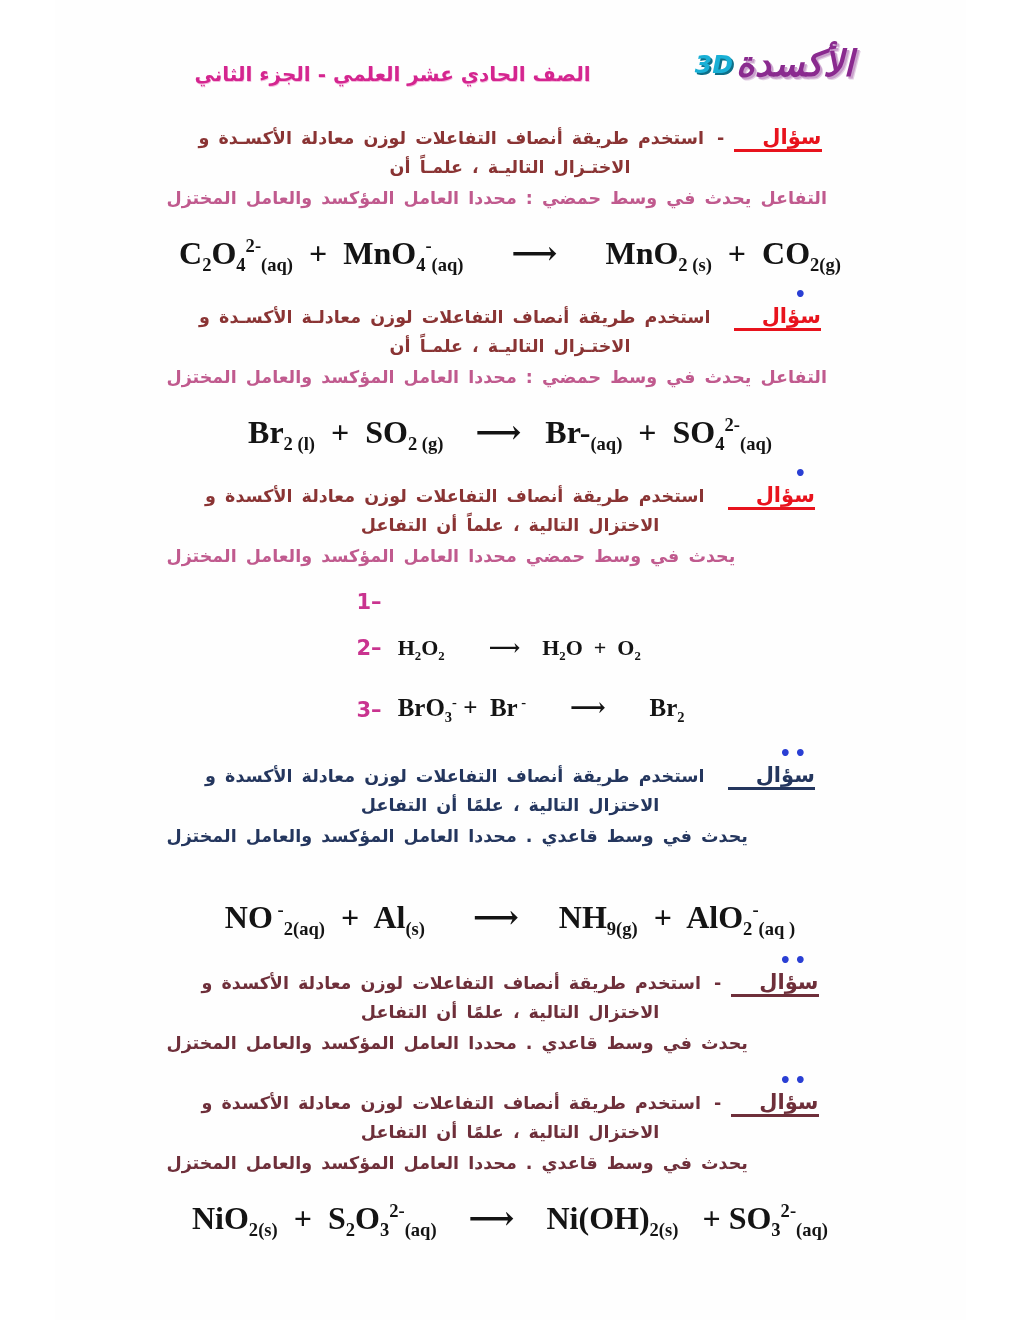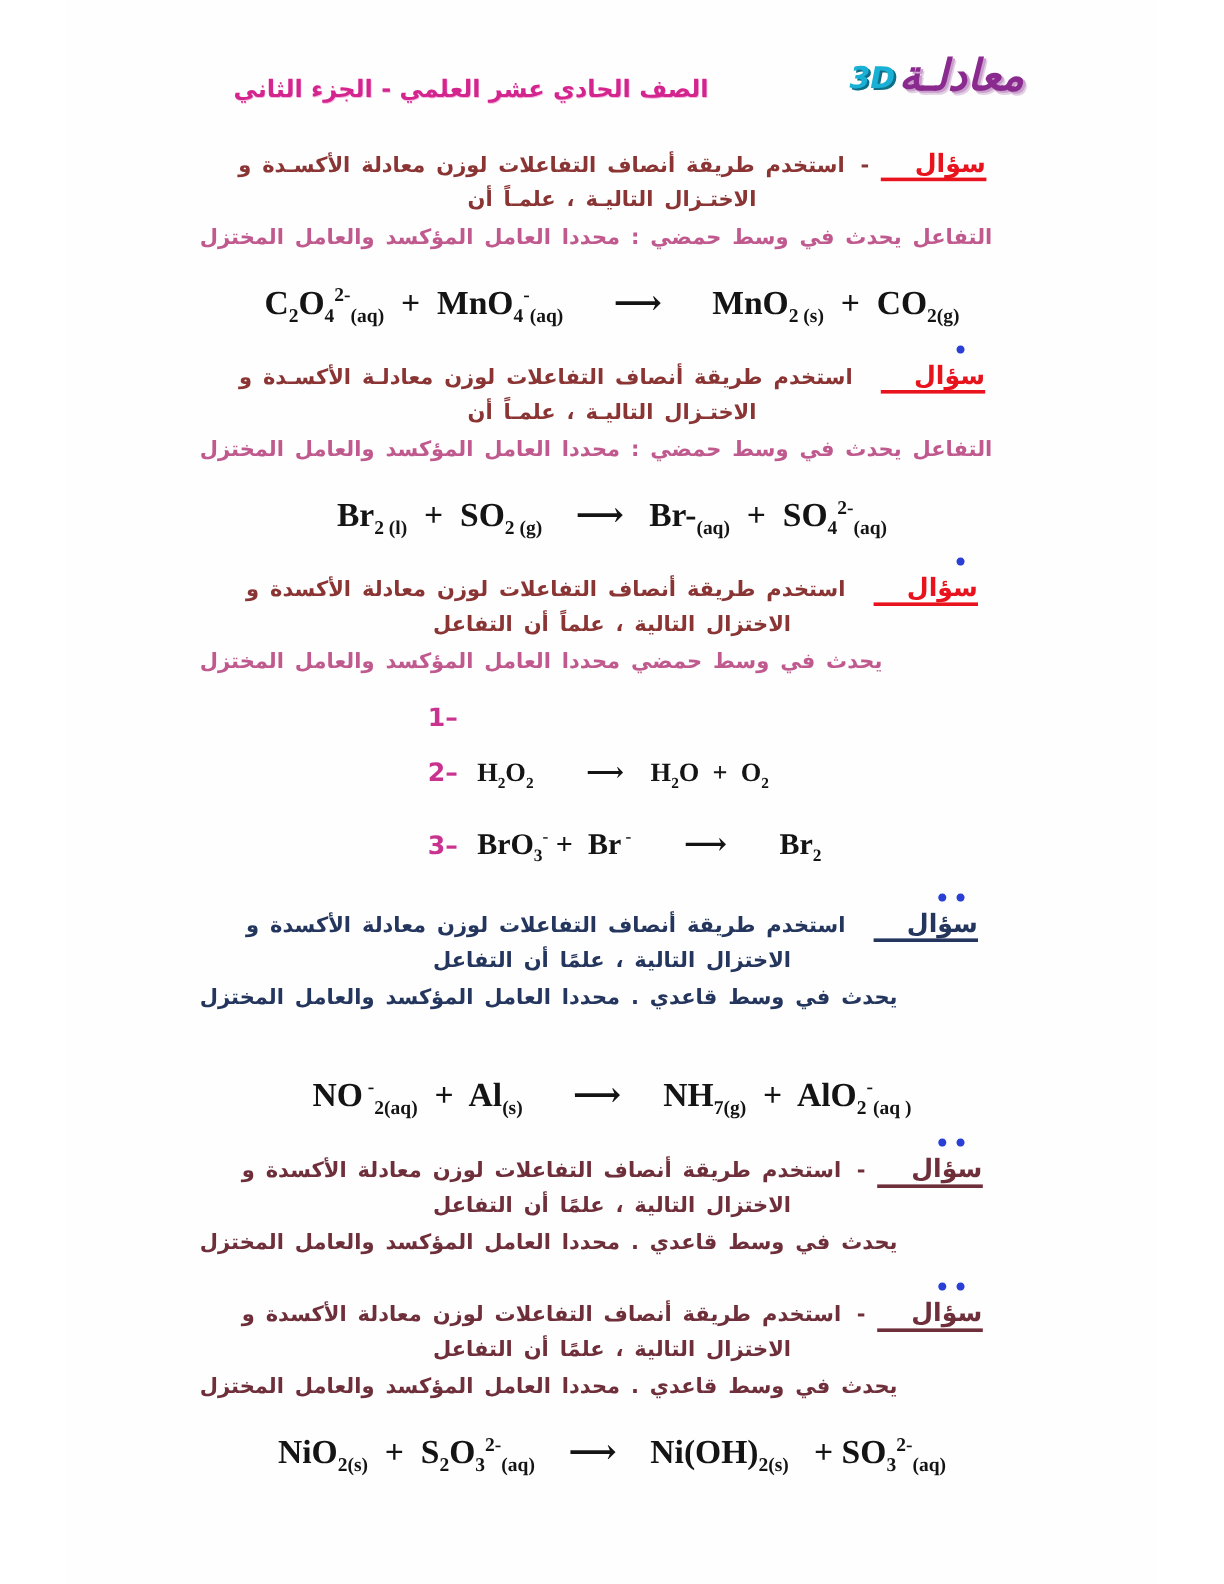--- a/index.html
+++ b/index.html
@@ -57,39 +57,39 @@
   .q3 { margin-top: 2px; }
   .q4 { margin-top: 8px; }
   .q5 { margin-top: 10px; }
   .q6 { margin-top: 16px; }
 
   
   .eq, .eq-row {
     direction: ltr; font-family: "Liberation Serif", "DejaVu Serif", serif;
     font-weight: bold; color: #141414; white-space: pre-wrap;
   }
-  .eq { text-align: center; font-size: 28px; line-height: 32px; margin: 16px 0 8px 0; }
+  .eq { text-align: center; font-size: 32px; line-height: 32px; margin: 16px 0 8px 0; }
   .q4 .eq { margin-top: 42px; }
   .eq-row { display: flex; align-items: baseline; gap: 16px;
             font-size: 22px; line-height: 32px; margin: 14px 0 14px 190px; }
   .eq-rows .eq-row:last-child { font-size: 25px; }
   .eq-num { color: var(--magenta, #c9338f); font-size: 21px; font-weight: bold;
             font-family: "DejaVu Sans", sans-serif; }
   sub { font-size: 58%; }
   sup { font-size: 58%; }
 </style>
 </head>
 <body>
 
 <div class="page">
 
   <div class="header">
     <div class="header-title">الصف الحادي عشر العلمي - الجزء الثاني</div>
     <div class="logo">
-      <span class="logo-ar">معادلـة</span>
+      <span class="logo-ar">الأكسدة</span>
       <span class="logo-3d">3D</span>
     </div>
   </div>
 
   <section class="question q1">
 
     <p class="qline1">
       <span class="qlabel">سؤال</span><span class="qsep">-</span>
       <span>استخدم طريقة أنصاف التفاعلات لوزن معادلة الأكسـدة و الاختـزال التاليـة ، علمـاً أن</span>
     </p>
@@ -129,21 +129,21 @@
     </div>
   </section>
 
   <section class="question q4">
     <div class="dots">••</div>
     <p class="qline1">
       <span class="qlabel">سؤال</span><span class="qsep"></span>
       <span>استخدم طريقة أنصاف التفاعلات لوزن معادلة الأكسدة و الاختزال التالية ، علمًا أن التفاعل</span>
     </p>
     <p class="qline2">يحدث في وسط قاعدي . محددا العامل المؤكسد والعامل المختزل</p>
-    <div class="eq">NO<sup> -</sup><sub>2(aq)</sub>  +  Al<sub>(s)</sub>      ⟶     NH<sub>7(g)</sub>  +  AlO<sub>2</sub><sup>-</sup><sub>(aq )</sub></div>
+    <div class="eq">NO<sup> -</sup><sub>2(aq)</sub>  +  Al<sub>(s)</sub>      ⟶     NH<sub>9(g)</sub>  +  AlO<sub>2</sub><sup>-</sup><sub>(aq )</sub></div>
   </section>
 
   <section class="question q5">
     <div class="dots">••</div>
     <p class="qline1">
       <span class="qlabel">سؤال</span><span class="qsep">-</span>
       <span>استخدم طريقة أنصاف التفاعلات لوزن معادلة الأكسدة و الاختزال التالية ، علمًا أن التفاعل</span>
     </p>
     <p class="qline2">يحدث في وسط قاعدي . محددا العامل المؤكسد والعامل المختزل</p>
   </section>

